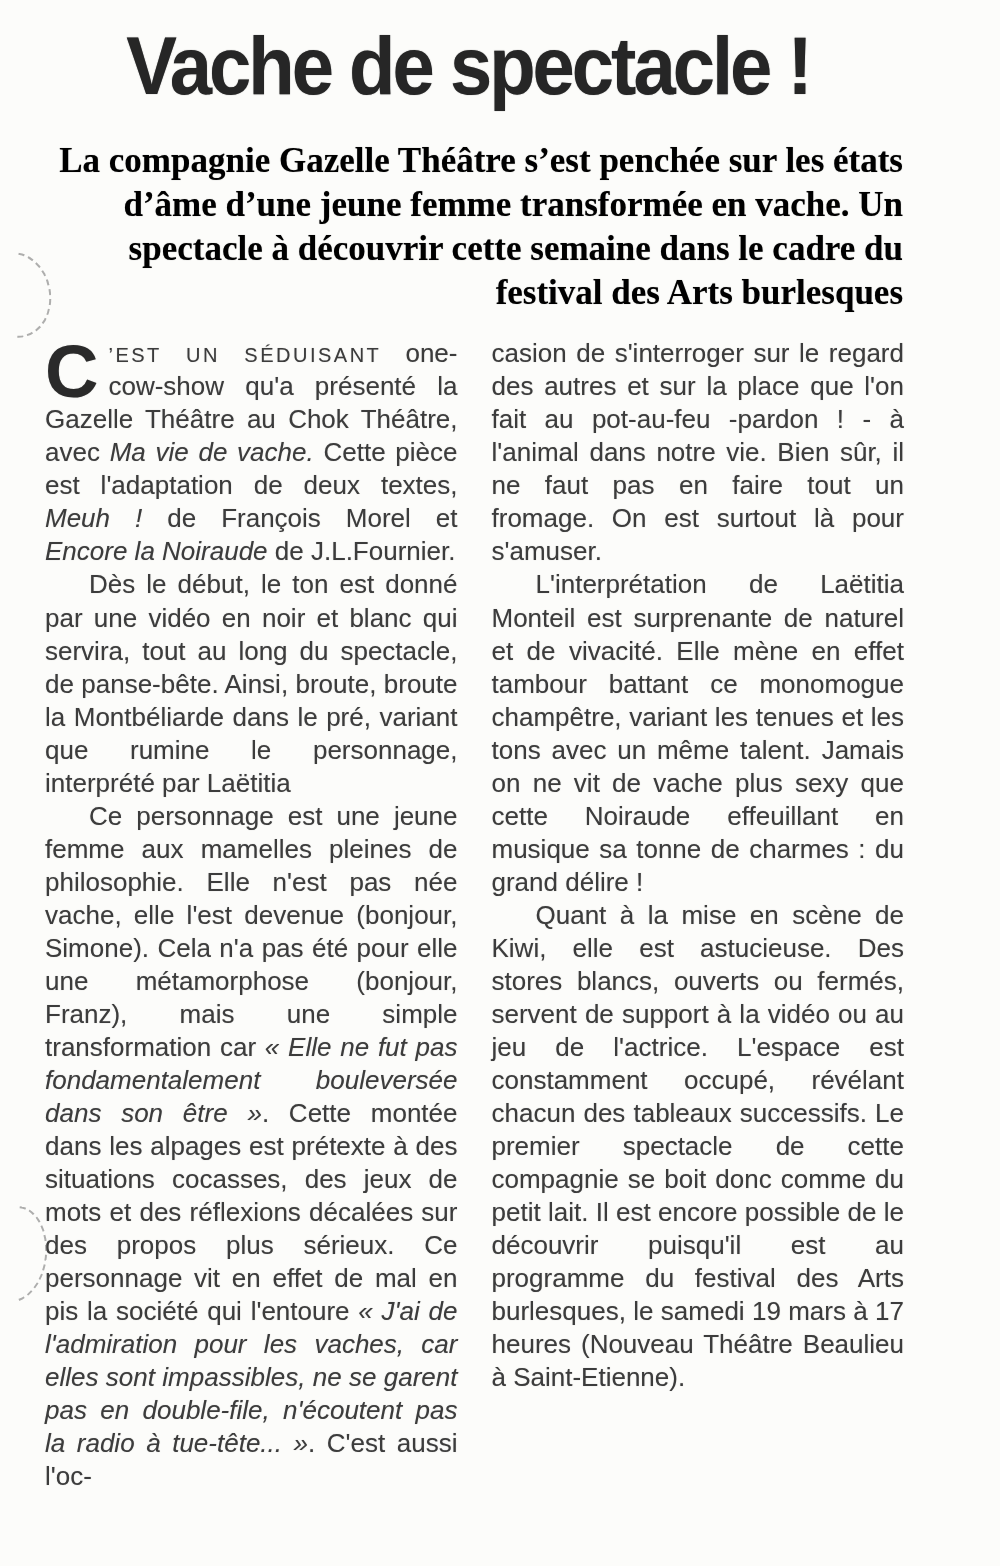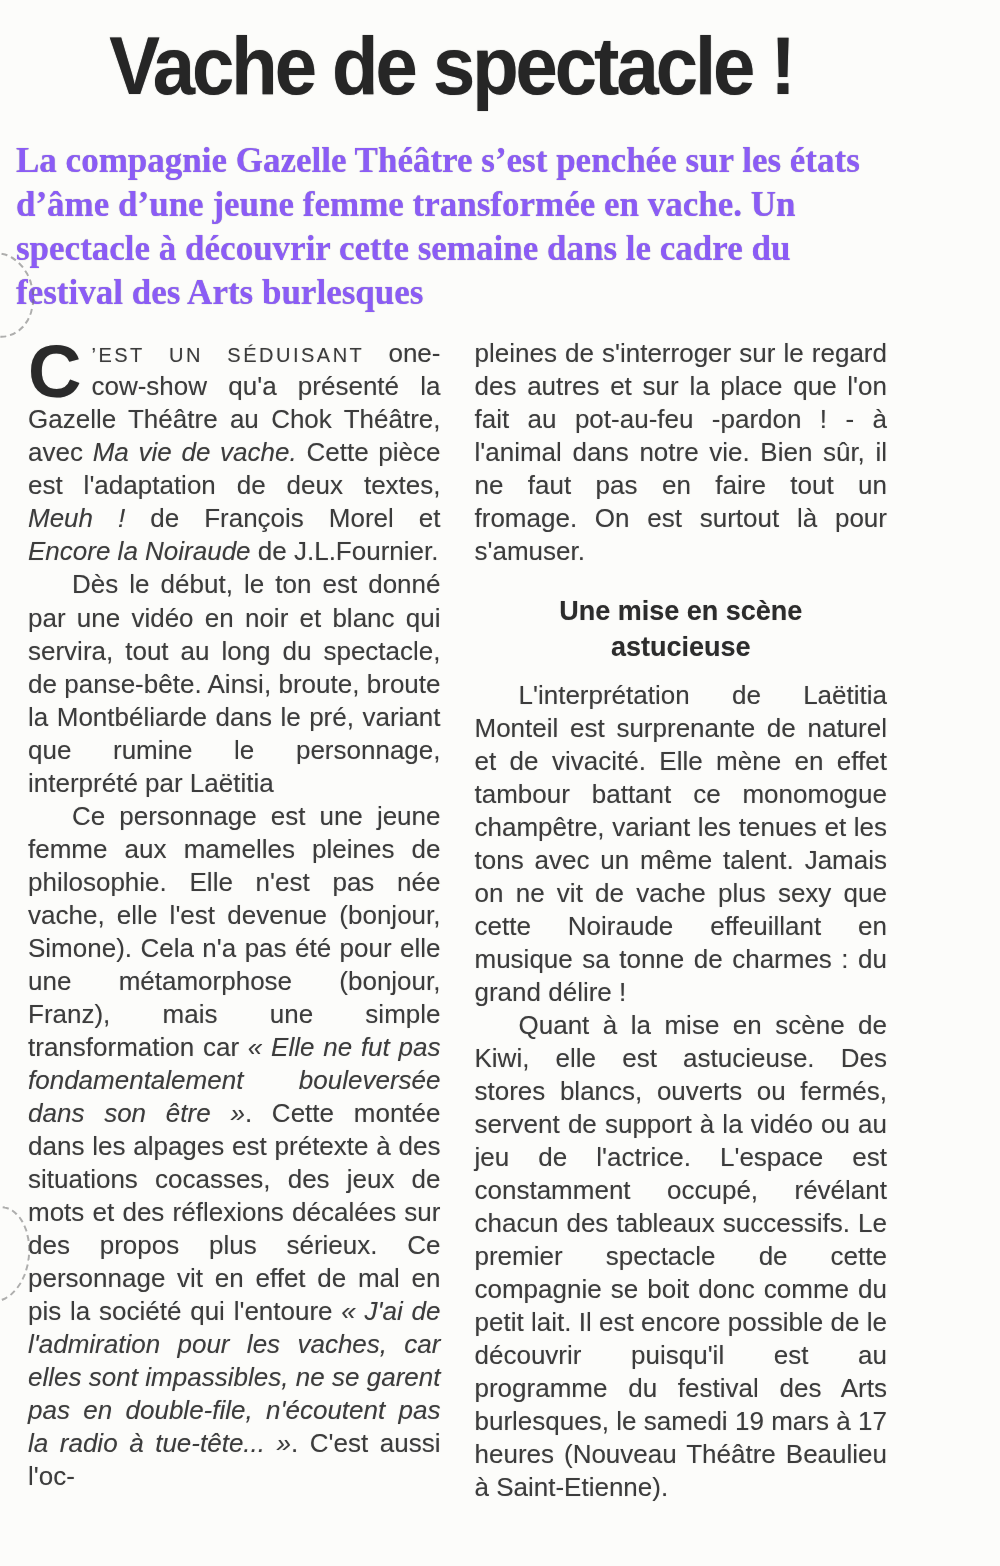--- a/index.html
+++ b/index.html
@@ -7,45 +7,46 @@
     width: 1000px; height: 1566px;
     background: #fcfcfa;
     font-family: "Liberation Sans", sans-serif;
     overflow: hidden;
   }
   .page {
     position: relative;
     width: 902px; height: 1566px;
     overflow: hidden;
     color: #3c3c3c;
+    margin-left: 17px;
   }
   
   .headline {
     margin: 18px 40px 0 40px;
     text-align: center;
     font-family: "Liberation Sans", sans-serif;
     font-weight: bold;
     font-size: 76px;
     letter-spacing: -3px;
     color: #262626;
     transform: scaleY(1.08);
     transform-origin: top center;
     text-shadow: 0 0 1px rgba(40,40,40,0.6);
     white-space: nowrap;
   }
   
   .standfirst {
     margin: 34px auto 0 auto;
     max-width: 870px;
-    text-align: left;
+    text-align: right;
     font-family: "Liberation Serif", serif;
     font-weight: bold;
     font-size: 35px;
     line-height: 1.26;
-    color: #8b5cf6;
+    color: #000000;
     text-shadow: 0 0 1px rgba(30,30,30,0.45);
   }
   
   .columns {
     display: flex;
     margin: 22px 15px 0 28px;
     gap: 34px;
   }
   .col {
     flex: 1 1 0;
@@ -117,20 +118,19 @@
 
   <div class="standfirst">La compagnie Gazelle Théâtre s’est penchée sur les états d’âme d’une jeune femme transformée en vache. Un spectacle à découvrir cette semaine dans le cadre du festival des Arts burlesques</div>
 
   <div class="columns">
     <div class="col" id="col-left">
         <p class="para plain"><span class="dropcap">C</span><span class="sc">’EST UN SÉDUISANT </span><span>one-cow-show qu'a présenté la Gazelle Théâtre au Chok Théâtre, avec </span><span class="it">Ma vie de vache.</span><span> Cette pièce est l'adaptation de deux textes, </span><span class="it">Meuh !</span><span> de François Morel et </span><span class="it">Encore la Noiraude</span><span> de J.L.Fournier.</span></p>
         <p class="para indent"><span>Dès le début, le ton est donné par une vidéo en noir et blanc qui servira, tout au long du spectacle, de panse-bête. Ainsi, broute, broute la Montbéliarde dans le pré, variant que rumine le personnage, interprété par Laëtitia</span></p>
         <p class="para indent"><span>Ce personnage est une jeune femme aux mamelles pleines de philosophie. Elle n'est pas née vache, elle l'est devenue (bonjour, Simone). Cela n'a pas été pour elle une métamorphose (bonjour, Franz), mais une simple transformation car </span><span class="it">« Elle ne fut pas fondamentalement bouleversée dans son être »</span><span>. Cette montée dans les alpages est prétexte à des situations cocasses, des jeux de mots et des réflexions décalées sur des propos plus sérieux. Ce personnage vit en effet de mal en pis la société qui l'entoure </span><span class="it">« J'ai de l'admiration pour les vaches, car elles sont impassibles, ne se garent pas en double-file, n'écoutent pas la radio à tue-tête... »</span><span>. C'est aussi l'oc-</span></p>
       </div>
     <div class="col" id="col-right">
-        <p class="para plain"><span>pleines de s'interroger sur le regard des autres et sur la place que l'on fait au pot-au-feu -pardon ! - à l'animal dans notre vie. Bien sûr, il ne faut pas en faire tout un fromage. On est surtout là pour s'amuser.</span></p>
-        <h2 class="subhead"><span class="bd">Une mise en scène astucieuse</span></h2>
+        <p class="para plain"><span>casion de s'interroger sur le regard des autres et sur la place que l'on fait au pot-au-feu -pardon ! - à l'animal dans notre vie. Bien sûr, il ne faut pas en faire tout un fromage. On est surtout là pour s'amuser.</span></p>
         <p class="para indent"><span>L'interprétation de Laëtitia Monteil est surprenante de naturel et de vivacité. Elle mène en effet tambour battant ce monomogue champêtre, variant les tenues et les tons avec un même talent. Jamais on ne vit de vache plus sexy que cette Noiraude effeuillant en musique sa tonne de charmes : du grand délire !</span></p>
         <p class="para indent"><span>Quant à la mise en scène de Kiwi, elle est astucieuse. Des stores blancs, ouverts ou fermés, servent de support à la vidéo ou au jeu de l'actrice. L'espace est constamment occupé, révélant chacun des tableaux successifs. Le premier spectacle de cette compagnie se boit donc comme du petit lait. Il est encore possible de le découvrir puisqu'il est au programme du festival des Arts burlesques, le samedi 19 mars à 17 heures (Nouveau Théâtre Beaulieu à Saint-Etienne).</span></p>
       </div>
   </div>
 
 </div>
 
 </body></html>

